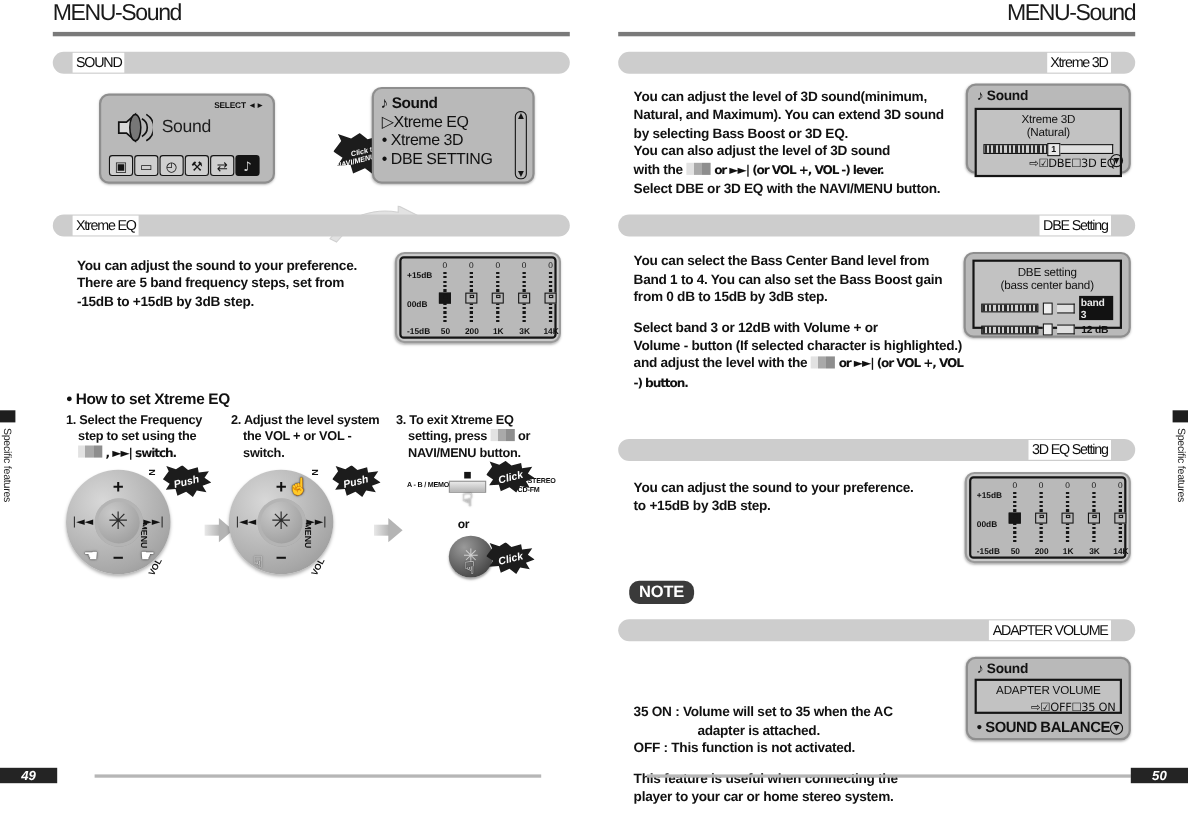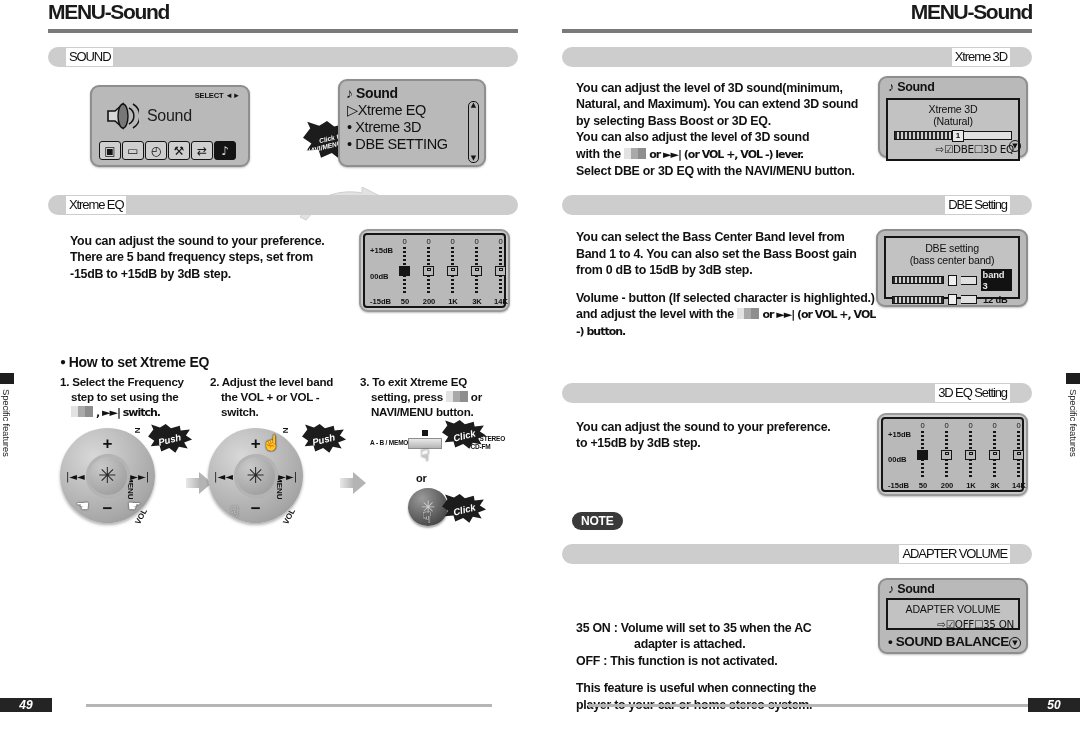--- a/index.html
+++ b/index.html
@@ -17,21 +17,21 @@
   .page { position:absolute; top:0; width:540px; height:748px; }
   .page.left  { left:0; }
   .page.right { left:540px; }
 
   .page-inner { position:absolute; left:48px; right:48px; top:0; bottom:0; }
   .page.left  .page-inner { left:48px; right:22px; }
   .page.right .page-inner { left:22px; right:48px; }
 
   
   .head-title {
-    font-size:21px; font-weight:700; letter-spacing:-1.3px;
+    font-size:21px; font-weight:400; letter-spacing:-1.3px;
     color:#1a1a1a; padding-bottom:2px;
   }
   .page.right .head-title { text-align:right; }
   .head-rule { height:4px; background:#7a7a7a; margin-top:3px; }
 
   
   .sec {
     position:relative; height:20px; margin-top:14px;
     background:#cdcdcd; border-radius:10px;
   }
@@ -211,21 +211,21 @@
   .remote .rt { position:absolute; right:0; top:7px; font-size:6.5px; font-weight:700; text-align:center;
                 line-height:8px; letter-spacing:-0.2px;}
   .orr { font-size:11px; font-weight:700; letter-spacing:-0.3px; }
   .knob-btn { width:40px; height:38px; border-radius:50%;
     background:radial-gradient(circle at 35% 28%, #9a9a9a, #4a4a4a 75%);
     display:flex; align-items:center; justify-content:center; box-shadow:0 2px 2px rgba(0,0,0,.35); }
   .knob-btn span { color:#cfcfcf; font-size:17px; font-family:"DejaVu Sans", sans-serif; }
 
   
   .note-row { display:flex; align-items:center; gap:8px; margin-top:16px; }
-  .note-badge { background:#3a3a3a; color:#fff; font-size:12px; font-weight:700;
+  .note-badge { background:#3a3a3a; color:#fff; font-size:15px; font-weight:700;
     border-radius:9px; padding:2px 9px; letter-spacing:-0.2px; }
   .note-txt { font-size:12.4px; font-weight:700; letter-spacing:-0.25px; }
 
   
   .side-tab { position:absolute; top:373px; width:14px; }
   .side-tab .cap-bar { height:11px; background:#1e1e1e; }
   .side-tab .vtxt {
     font-size:9.6px; letter-spacing:-0.2px; color:#1a1a1a; white-space:nowrap;
     writing-mode:vertical-rl; margin-top:5px; margin-left:1px;
   }
@@ -389,21 +389,21 @@
           <span>Select the Frequency</span>
           <div class="ind">step to set using the</div>
           <div class="ind">
             <span class="blk"></span>
             <span class="ffwd">,  ►►| switch.</span>
           </div>
         </div>
 
         <div class="step" style="width:150px;">
           <span class="num">2.</span>
-          <span>Adjust the level band</span>
+          <span>Adjust the level system</span>
           <div class="ind">the VOL + or VOL -</div>
           <div class="ind">switch.</div>
         </div>
 
         <div class="step" style="width:150px;">
           <span class="num">3.</span>
           <span>To exit Xtreme EQ</span>
           <div class="ind">
             <span>setting, press</span>
             <span class="blk"></span>
@@ -548,20 +548,21 @@
     <div class="sec r" style="margin-top:16px;">
       <span class="cap">DBE Setting</span>
     </div>
 
     <div style="display:flex; margin-top:14px;">
       <div class="body-text" style="flex:1; padding-left:14px;">
         <div>You can select the Bass Center Band level from</div>
         <div>Band 1 to 4. You can also set the Bass Boost gain</div>
         <div>from 0 dB to 15dB by 3dB step.</div>
         <div style="height:11px;"></div>
+        <div>Select band 3 or 12dB with Volume + or</div>
         <div>Volume - button (If selected character is highlighted.)</div>
         <div>
           <span>and adjust the level with the</span>
           <span class="blk"></span>
           <span class="ffwd">or  ►►| (or VOL +, VOL -) button.</span>
         </div>
       </div>
 
       <div class="lcd dbe" style="margin-right:4px;">
         <div class="dbe-inner">

